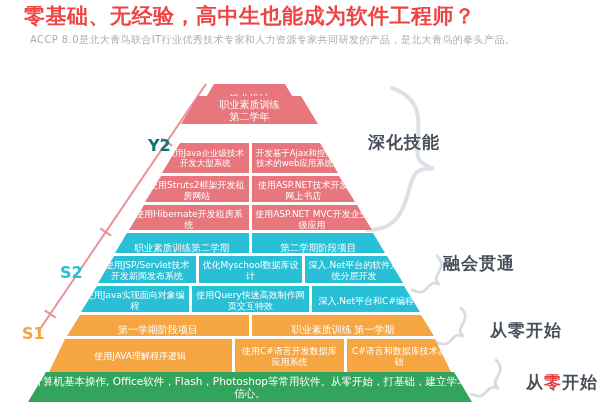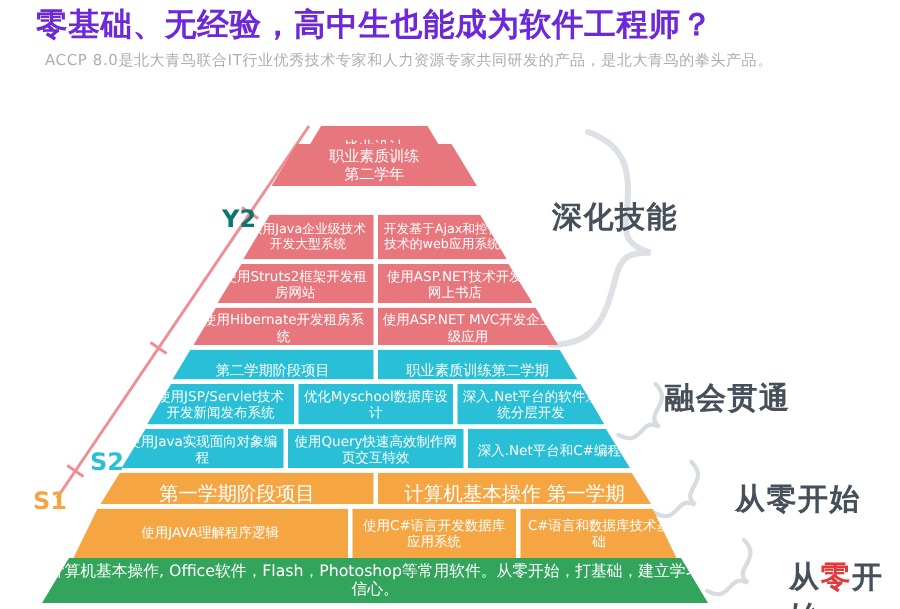--- a/index.html
+++ b/index.html
@@ -2,41 +2,41 @@
 <html><head>
 <meta charset="utf-8">
 <style>
   html,body { margin:0; padding:0; background:#fff; }
   .canvas {
     position:relative; width:600px; height:406px; background:#ffffff;
     overflow:hidden; font-family:"DejaVu Sans", sans-serif;
   }
   .title {
     position:absolute; left:24px; top:2px; width:560px;
-    font-size:21px; font-weight:bold; color:#6d28d9; letter-spacing:0.5px;
+    font-size:21px; font-weight:bold; color:#ef4444; letter-spacing:0.5px;
   }
   .subtitle {
     position:absolute; left:30px; top:33px; width:560px;
     font-size:10px; color:#A9AFB5; letter-spacing:0.4px;
   }
   .prow { position:absolute; display:flex; gap:3px; }
   .pbox {
     flex:1; display:flex; align-items:center; justify-content:center;
     text-align:center; color:#ffffff; line-height:1.18; white-space:pre-line;
     padding:15px 3px; box-sizing:border-box;
   }
   .red    .pbox { background:#E8767D; }
   .teal   .pbox { background:#29BFD6; }
   .orange .pbox { background:#F5A542; }
   .green  .pbox { background:#33A45C; }
   .stage-label { position:absolute; font-weight:bold; font-size:16px; }
   .stage-y2 { left:148px; top:136px; color:#0f766e; }
-  .stage-s2 { left:60px;  top:263px; color:#29BFD6;margin-top:35px; }
+  .stage-s2 { left:60px;  top:263px; color:#29BFD6; }
   .stage-s1 { left:22px;  top:324px; color:#F5A542; }
-  .side-label { position:absolute; font-weight:bold; font-size:20px; color:#47505A; letter-spacing:1px; }
+  .side-label { position:absolute; font-weight:bold; font-size:17px; color:#47505A; letter-spacing:1px; }
   .sl-deepen    { left:368px; top:131px; }
   .sl-integrate { left:443px; top:252px;font-family:Liberation Serif, serif; }
   .sl-familiar  { left:490px; top:319px; }
   .sl-zero      { left:526px; top:371px; }
   .sl-zero .hl  { color:#E4393C; }
   .deco { position:absolute; left:0; top:0; pointer-events:none; }
 </style>
 </head>
 <body>
 
@@ -77,39 +77,39 @@
     <div class="pbox">使用Struts2框架开发租房网站</div>
     <div class="pbox">使用ASP.NET技术开发网上书店</div>
   </div>
 
   <div class="prow red" style="left:129px;top:205px;width:243px;height:25px;font-size:9px;clip-path:polygon(15px 0,calc(100% - 15px) 0,100% 100%,0 100%);">
     <div class="pbox">使用Hibernate开发租房系统</div>
     <div class="pbox">使用ASP.NET MVC开发企业级应用</div>
   </div>
 
   <div class="prow teal" style="left:115px;top:233px;width:270px;height:20px;font-size:9.5px;clip-path:polygon(12px 0,calc(100% - 12px) 0,100% 100%,0 100%);">
+    <div class="pbox">职业素质训练第二学期</div>
     <div class="pbox">第二学期阶段项目</div>
-    <div class="pbox">职业素质训练第二学期</div>
   </div>
 
   <div class="prow teal" style="left:98px;top:256px;width:305px;height:27px;font-size:9px;clip-path:polygon(16px 0,calc(100% - 16px) 0,100% 100%,0 100%);">
     <div class="pbox">使用JSP/Servlet技术开发新闻发布系统</div>
     <div class="pbox" style="flex:1.05">优化Myschool数据库设计</div>
     <div class="pbox">深入.Net平台的软件系统分层开发</div>
   </div>
 
   <div class="prow teal" style="left:81px;top:286px;width:339px;height:26px;font-size:9px;clip-path:polygon(16px 0,calc(100% - 16px) 0,100% 100%,0 100%);">
     <div class="pbox">使用Java实现面向对象编程</div>
     <div class="pbox" style="flex:1.1">使用Query快速高效制作网页交互特效</div>
     <div class="pbox">深入.Net平台和C#编程</div>
   </div>
 
-  <div class="prow orange" style="left:67px;top:315px;width:367px;height:21px;font-size:13px;clip-path:polygon(13px 0,calc(100% - 13px) 0,100% 100%,0 100%);">
+  <div class="prow orange" style="left:67px;top:315px;width:367px;height:21px;font-size:10px;clip-path:polygon(13px 0,calc(100% - 13px) 0,100% 100%,0 100%);font-family:Liberation Serif, serif;">
     <div class="pbox">第一学期阶段项目</div>
-    <div class="pbox">计算机基本操作 第一学期</div>
+    <div class="pbox">职业素质训练 第一学期</div>
   </div>
 
   <div class="prow orange" style="left:48px;top:339px;width:404px;height:35px;font-size:9px;clip-path:polygon(17px 0,calc(100% - 17px) 0,100% 100%,0 100%);">
     <div class="pbox" style="flex:1.65">使用JAVA理解程序逻辑</div>
     <div class="pbox" style="flex:0.95">使用C#语言开发数据库应用系统</div>
     <div class="pbox" style="flex:0.92">C#语言和数据库技术基础</div>
   </div>
 
   <div class="prow green" style="left:28px;top:372px;width:444px;height:30px;font-size:10.5px;clip-path:polygon(18px 0,calc(100% - 18px) 0,100% 100%,0 100%);">
     <div class="pbox">计算机基本操作, Office软件，Flash，Photoshop等常用软件。从零开始，打基础，建立学习信心。</div>

